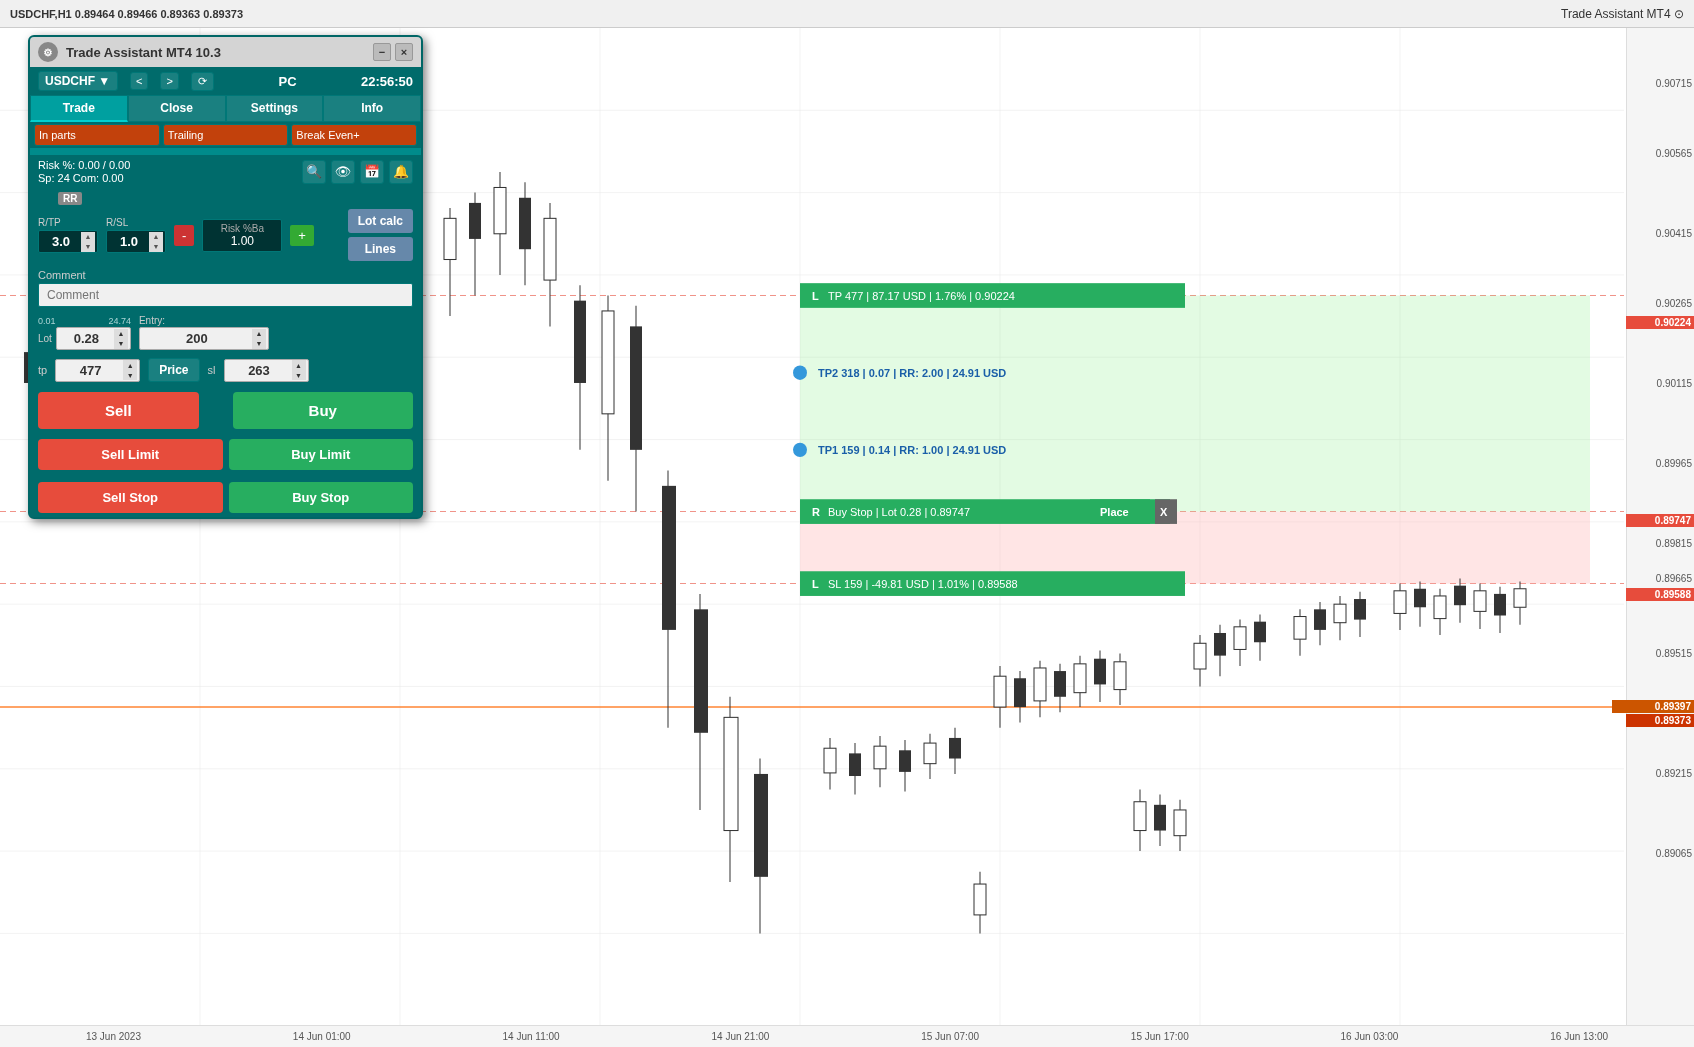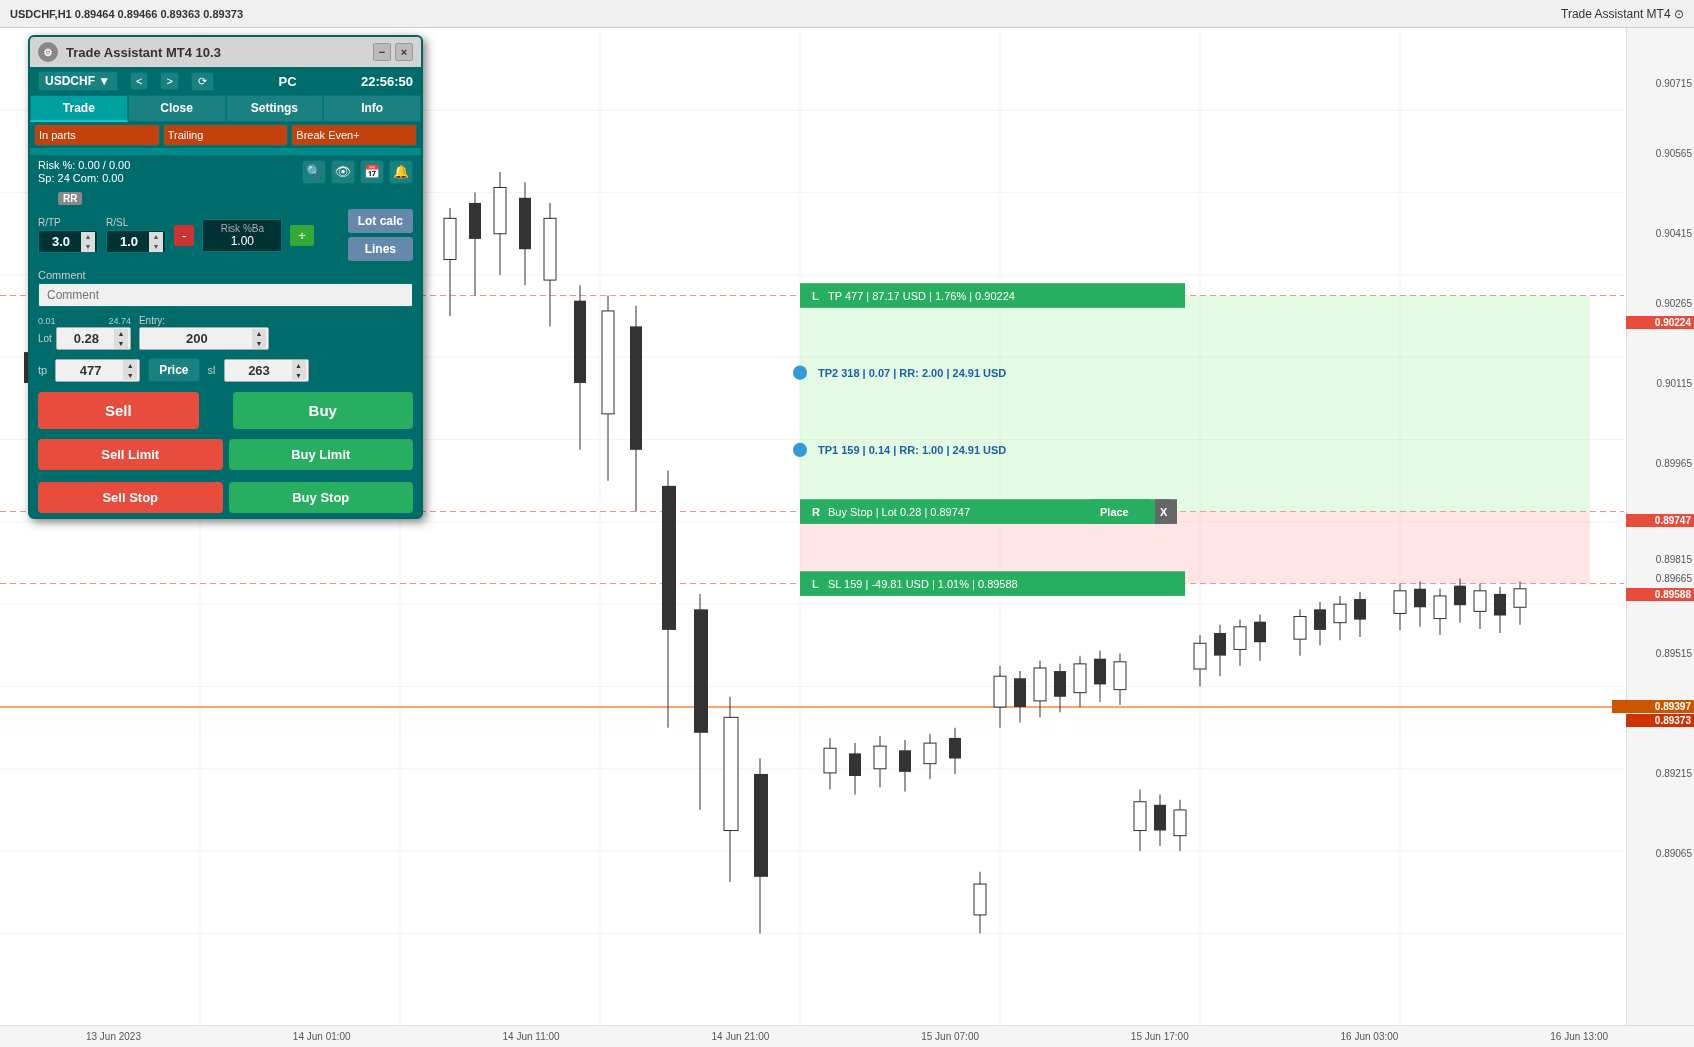--- a/index.html
+++ b/index.html
@@ -773,21 +773,21 @@
 
     <div style="position:absolute; top:50px; right:2px; font-size:10px; color:#555; text-align:right;">0.90715</div>
     <div style="position:absolute; top:120px; right:2px; font-size:10px; color:#555; text-align:right;">0.90565</div>
     <div style="position:absolute; top:200px; right:2px; font-size:10px; color:#555; text-align:right;">0.90415</div>
     <div style="position:absolute; top:270px; right:2px; font-size:10px; color:#555; text-align:center;">0.90265</div>
 
     <div style="position:absolute; top:288px; right:0; background:#e74c3c; color:white; font-size:10px; font-weight:bold; padding:1px 3px; text-align:right; width:68px;">0.90224</div>
 
     <div style="position:absolute; top:350px; right:2px; font-size:10px; color:#555; text-align:right;">0.90115</div>
     <div style="position:absolute; top:430px; right:2px; font-size:10px; color:#555; text-align:right;">0.89965</div>
-    <div style="position:absolute; top:526px; right:2px; font-size:10px; color:#555; text-align:right;">0.89815</div>
+    <div style="position:absolute; top:510px; right:2px; font-size:10px; color:#555; text-align:right;">0.89815</div>
 
     <div style="position:absolute; top:486px; right:0; background:#e74c3c; color:white; font-size:10px; font-weight:bold; padding:1px 3px; text-align:right; width:68px;">0.89747</div>
 
     <div style="position:absolute; top:545px; right:2px; font-size:10px; color:#555; text-align:right;">0.89665</div>
 
     <div style="position:absolute; top:560px; right:0; background:#e74c3c; color:white; font-size:10px; font-weight:bold; padding:1px 3px; text-align:right; width:68px;">0.89588</div>
 
     <div style="position:absolute; top:620px; right:2px; font-size:10px; color:#555; text-align:right;">0.89515</div>
 
     <div style="position:absolute; top:672px; right:0; background:#cc5500; color:white; font-size:10px; font-weight:bold; padding:1px 3px; text-align:right; width:82px;">0.89397</div>

